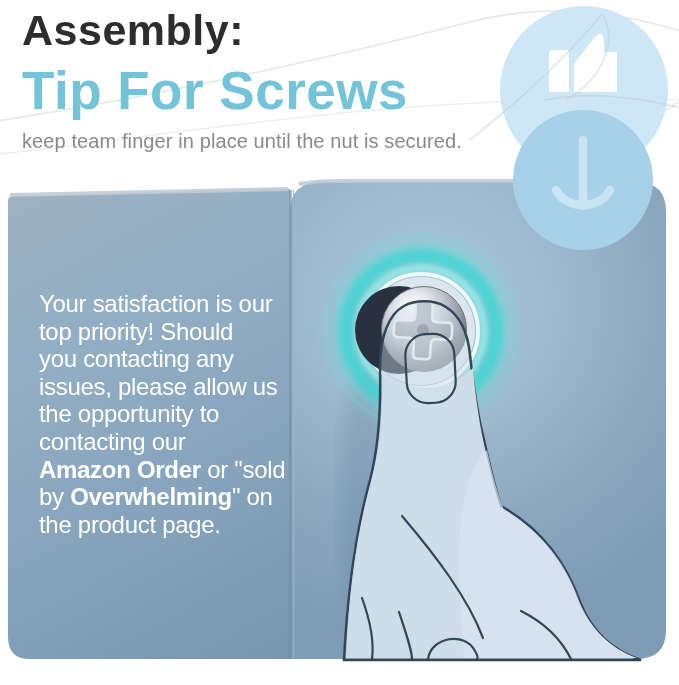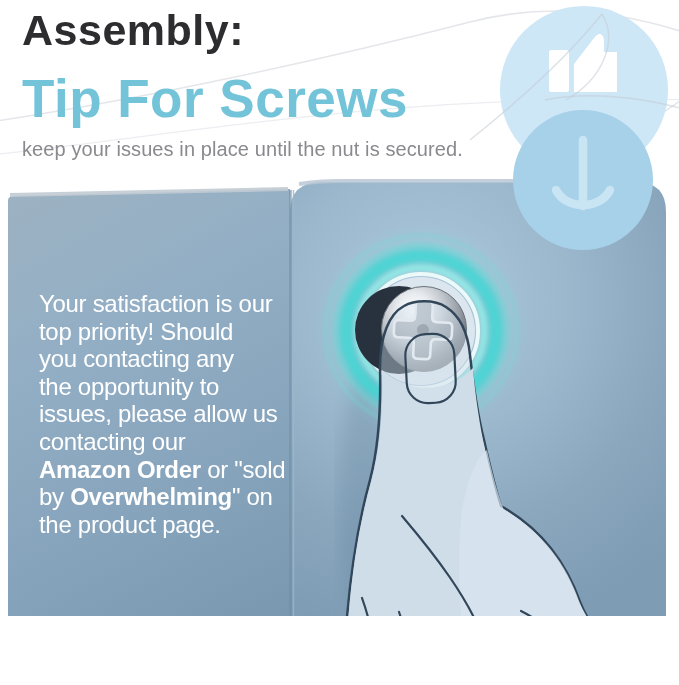--- a/index.html
+++ b/index.html
@@ -1,29 +1,29 @@
 <!DOCTYPE html>
 <html style="--accent-title: #74c4d9; --title-dark: #2d2d30; --subtitle-gray: #8a8a8e; --note-text: #ffffff; --hand-outline: #32465a; --circle-top: #cde7f6; --circle-bottom: #a7d1e9;"><head>
 <meta charset="utf-8">
 <style>
   html,body{margin:0;padding:0;background:#fff;}
   .stage{
-    position:relative;width:679px;height:616px;overflow:hidden;background:#ffffff;
+    position:relative;width:679px;height:685px;overflow:hidden;background:#ffffff;
     font-family:"Liberation Sans","DejaVu Sans",sans-serif;
   }
   svg{display:block;}
   
   .header{position:absolute;left:22px;top:8px;z-index:3;}
   .title-dark{
     font-size:43px;font-weight:700;color:var(--title-dark,#2d2d30);
     line-height:1.06;letter-spacing:0.5px;
   }
   .title-accent{
     font-size:53px;font-weight:700;color:var(--accent-title,#74c4d9);
-    line-height:1.0;letter-spacing:0.5px;margin-top:18px;
+    line-height:1.0;letter-spacing:0.5px;margin-top:10px;
   }
   .subtitle{
     margin-top:10px;font-size:20px;color:var(--subtitle-gray,#8a8a8e);
     line-height:1.4;letter-spacing:0.1px;
   }
   
   .decor{position:absolute;left:0;top:0;z-index:1;pointer-events:none;}
   .decor-top{z-index:6;}
   
   .illus{position:absolute;left:0;top:0;z-index:2;}
@@ -50,21 +50,21 @@
   <svg class="decor" width="679" height="685" viewBox="0 0 679 685">
     <path d="M -10,122 C 150,98 330,58 470,22 C 540,4 610,8 690,34" fill="none" stroke="#e4e6ea" stroke-width="1.6"></path>
     <path d="M -10,155 C 180,135 400,92 690,100" fill="none" stroke="#ebedf0" stroke-width="1.3"></path>
     <path d="M 640,130 C 655,118 668,108 690,95" fill="none" stroke="#dfe3e8" stroke-width="1.3"></path>
   </svg>
 
   <div class="header">
     <div class="title-dark">Assembly:</div>
     <div class="title-accent">Tip For Screws</div>
     <div class="subtitle">
-      <div>keep your issues in place until the nut is secured.</div>
+      <div>keep team finger in place until the nut is secured.</div>
     </div>
   </div>
 
   <svg class="illus" width="679" height="685" viewBox="0 0 679 685">
     <defs>
       <linearGradient id="lpGrad" gradientUnits="userSpaceOnUse" x1="40" y1="190" x2="300" y2="670">
         <stop offset="0" stop-color="#9cb2c2"></stop>
         <stop offset="0.3" stop-color="#92aec5"></stop>
         <stop offset="0.65" stop-color="#84a2ba"></stop>
         <stop offset="1" stop-color="#7694ac"></stop>
@@ -194,21 +194,21 @@
       <path d="M 470,140 C 520,100 565,60 602,14"></path>
       <path d="M 602,14 C 618,40 604,78 566,100"></path>
       <path d="M 545,100 C 585,92 635,96 680,108"></path>
     </g>
   </svg>
 
   <div class="support-note">
       <div class="support-line"><span>Your satisfaction is our</span></div>
       <div class="support-line"><span>top priority! Should</span></div>
       <div class="support-line"><span>you contacting any</span></div>
+      <div class="support-line"><span>issues, please allow us</span></div>
       <div class="support-line"><span>the opportunity to</span></div>
-      <div class="support-line"><span>issues, please allow us</span></div>
       <div class="support-line"><span>contacting our</span></div>
       <div class="support-line"><span class="b">Amazon Order</span><span> or "sold</span></div>
       <div class="support-line"><span>by </span><span class="b u">Overwhelming</span><span>" on</span></div>
       <div class="support-line"><span>the product page.</span></div>
     </div>
 
 </div>
 
 </body></html>

